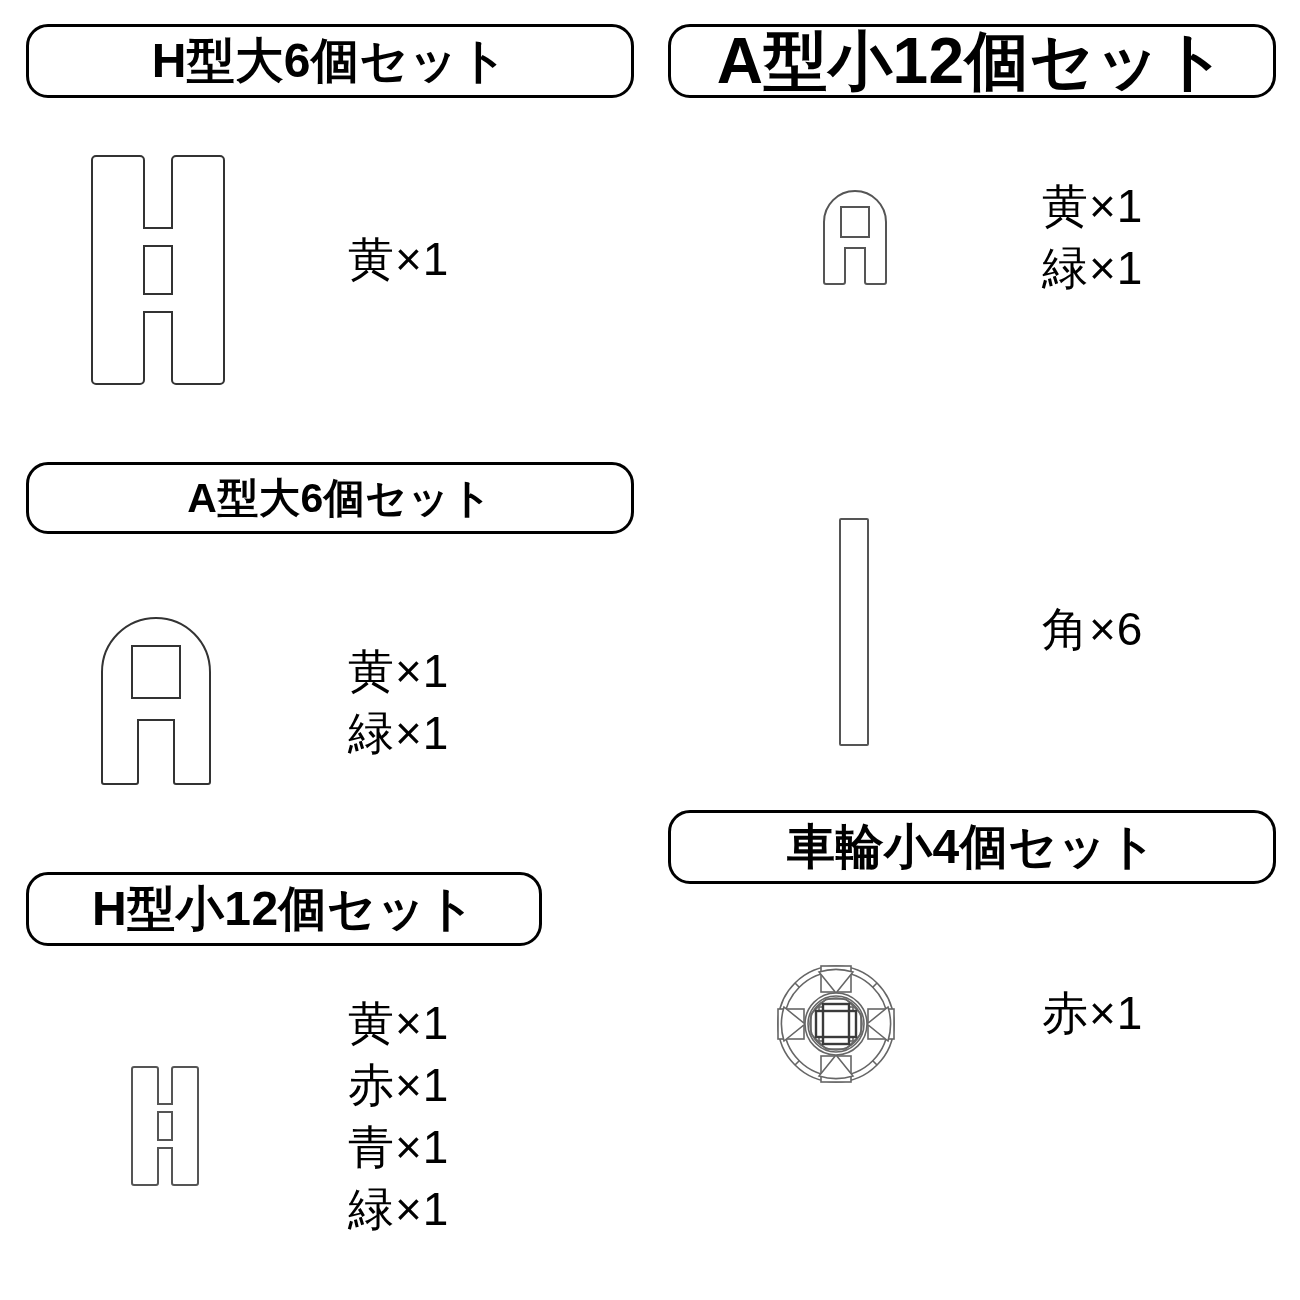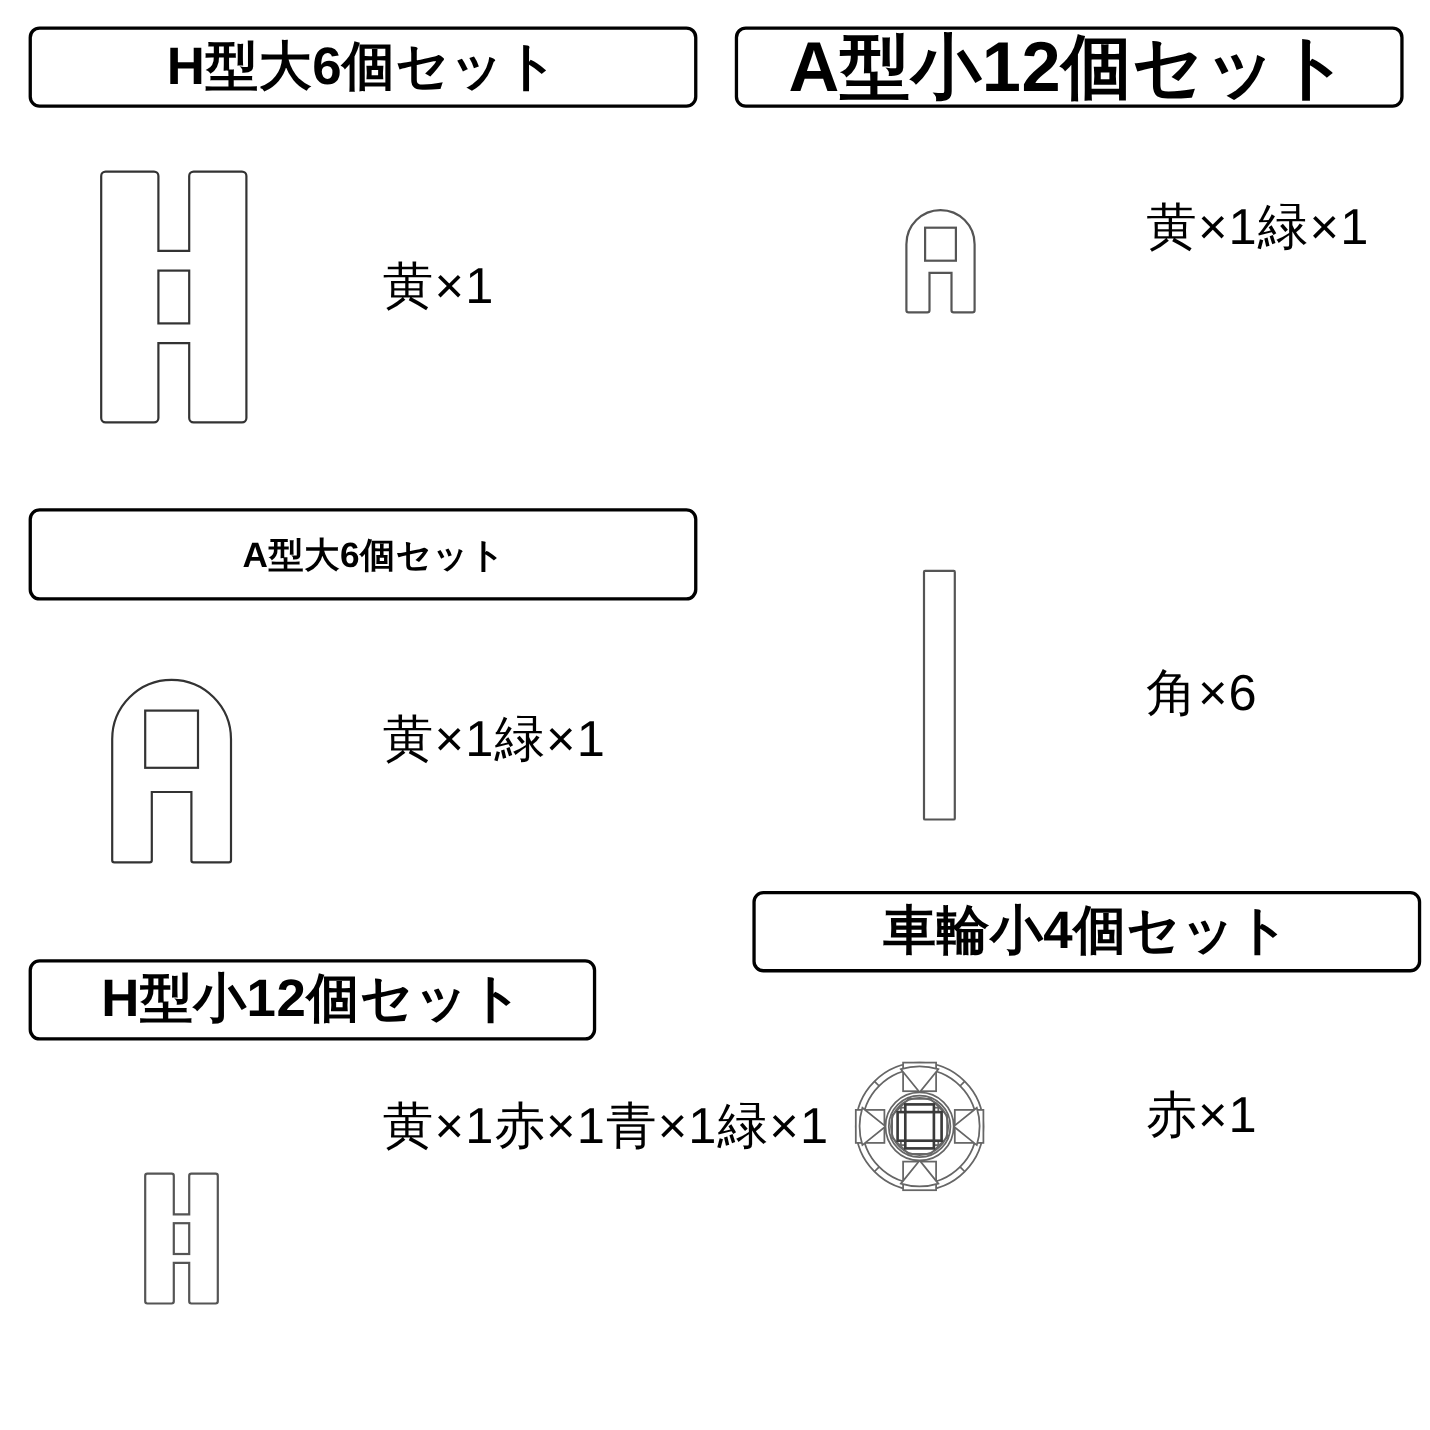--- a/index.html
+++ b/index.html
@@ -21,40 +21,40 @@
     inset: 0;
     width: 1300px;
     height: 1300px;
   }
 
   
   .header-pill {
     position: absolute;
     box-sizing: border-box;
     border: 3px solid #000000;
-    border-radius: 10px;
+    border-radius: 22px;
     background: #ffffff;
     display: flex;
     align-items: center;
     justify-content: center;
     text-align: right;
     font-weight: bold;
     letter-spacing: 0.5px;
     line-height: 1;
     white-space: nowrap;
   }
 
   
   .part-figure {
     position: absolute;
   }
   .qty-list {
     position: absolute;
     display: flex;
-    flex-direction: row;
+    flex-direction: column;
     white-space: nowrap;
   }
   .qty-line {
     font-size: 46px;
     line-height: 62px;
     letter-spacing: 1px;
     font-weight: 400;
   }
 
   svg { display: block; }
@@ -97,21 +97,21 @@
            v220 a4,4 0 0 1 -4,4 h-44 a4,4 0 0 1 -4,-4 v-68 h-28 v68 a4,4 0 0 1 -4,4
            h-44 a4,4 0 0 1 -4,-4 v-220 a4,4 0 0 1 4,-4 z"></path>
       <rect class="stroke-dark" x="56" y="96" width="28" height="48"></rect>
     </svg>
   </div>
 
   <div class="qty-list" style="left:348px; top:228px;">
     <span class="qty-line">黄×1</span>
   </div>
 
-  <div class="header-pill" style="left:26px; top:462px; width:608px; height:84px; font-size:32px;padding-left:20px;">A型大6個セット</div>
+  <div class="header-pill" style="left:26px; top:462px; width:608px; height:72px; font-size:41px;padding-left:20px;">A型大6個セット</div>
 
   <div class="part-figure" style="left:96px; top:608px;">
     <svg width="120" height="180" viewBox="0 0 120 180" aria-hidden="true">
       <path class="stroke-dark" d="M6,64 a54,54 0 0 1 108,0 v110 a2,2 0 0 1 -2,2 h-32 a2,2 0 0 1 -2,-2 v-62
            h-36 v62 a2,2 0 0 1 -2,2 h-32 a2,2 0 0 1 -2,-2 z"></path>
       <rect class="stroke-dark" x="36" y="38" width="48" height="52"></rect>
     </svg>
   </div>
 
   <div class="qty-list" style="left:348px; top:640px;">
@@ -156,21 +156,21 @@
   <div class="part-figure" style="left:838px; top:516px;">
     <svg width="34" height="232" viewBox="0 0 34 232" aria-hidden="true">
       <rect class="stroke" x="2" y="3" width="28" height="226" rx="1"></rect>
     </svg>
   </div>
 
   <div class="qty-list" style="left:1042px; top:598px;">
     <span class="qty-line">角×6</span>
   </div>
 
-  <div class="header-pill" style="left:668px; top:810px; width:608px; height:74px; font-size:48px;margin-left:16px;">車輪小4個セット</div>
+  <div class="header-pill" style="left:668px; top:810px; width:608px; height:74px; font-size:48px;">車輪小4個セット</div>
 
   <div class="part-figure" style="left:775px; top:963px;">
     <svg width="122" height="122" viewBox="0 0 122 122" aria-hidden="true">
 
       <circle class="wheel-fill" cx="61" cy="61" r="58"></circle>
       <circle class="wheel-line" cx="61" cy="61" r="52"></circle>
 
       <g class="wheel-line">
         <line x1="61" y1="3" x2="61" y2="9"></line>
         <line x1="61" y1="113" x2="61" y2="119"></line>

